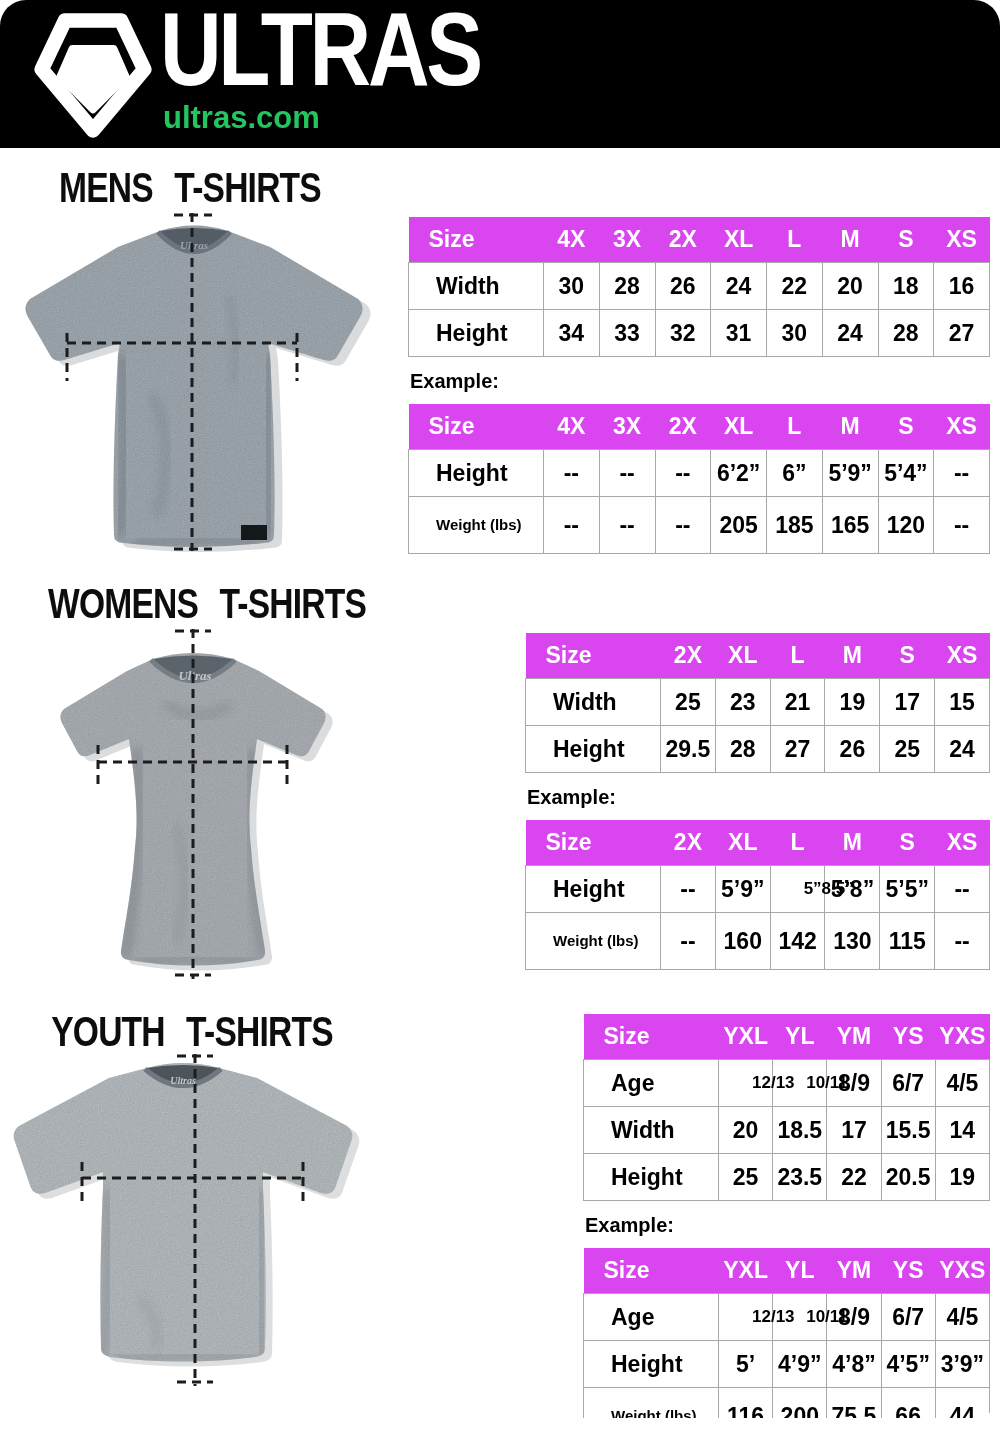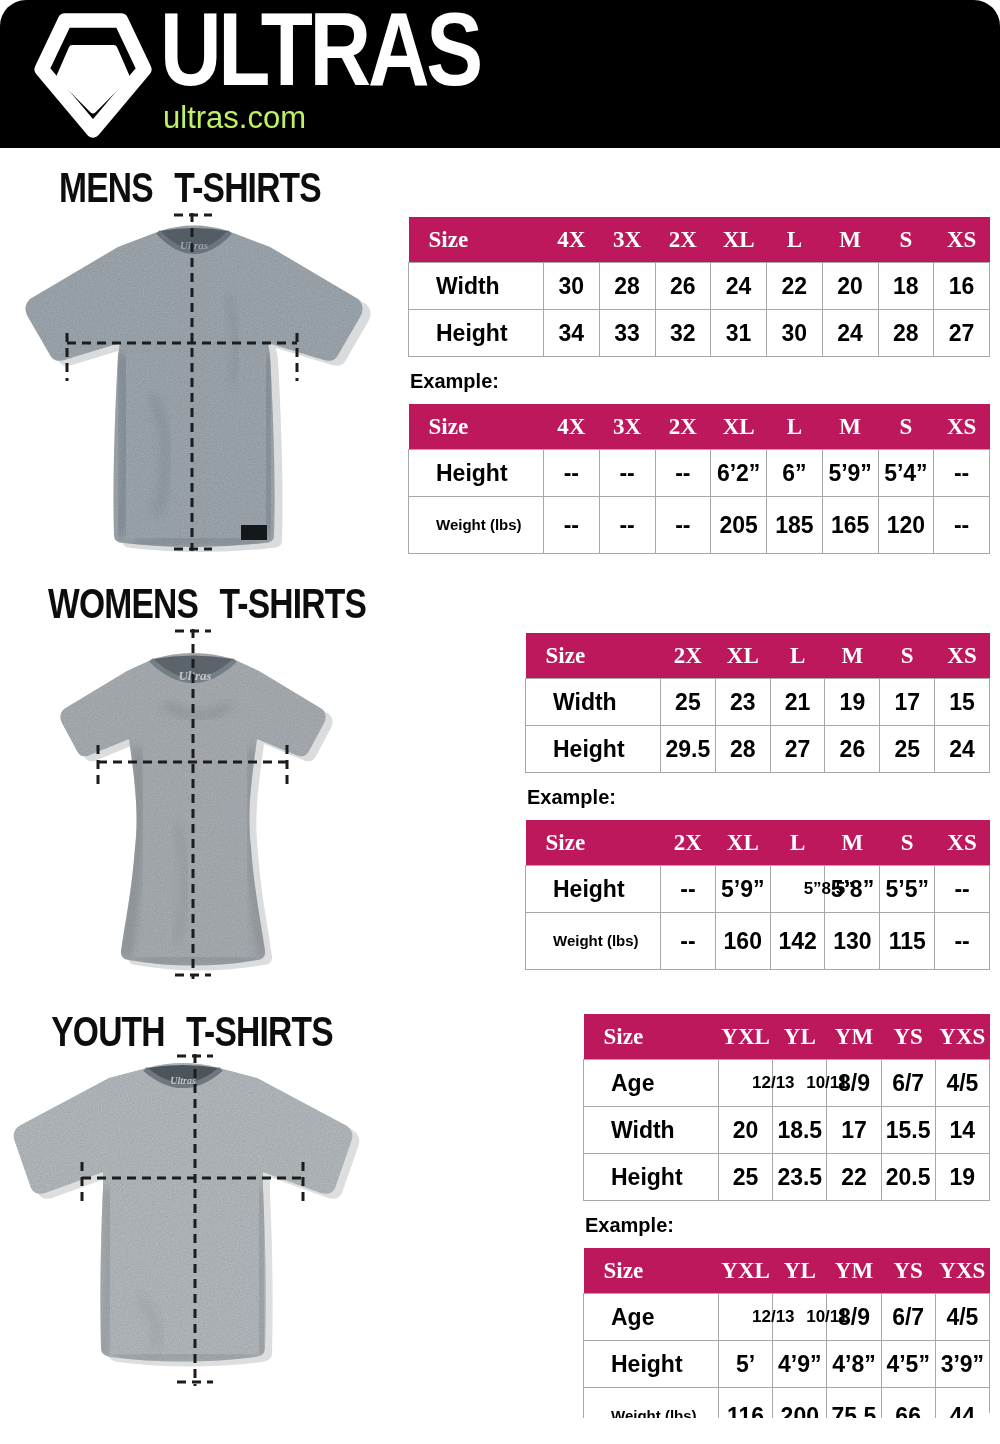--- a/index.html
+++ b/index.html
@@ -4,21 +4,21 @@
 <style>
   html,body{margin:0;padding:0;background:#ffffff;}
   .page{position:relative;width:1000px;height:1418px;background:#ffffff;overflow:hidden;
         font-family:"Liberation Sans",sans-serif;border-radius:26px;}
 
   
   .topbar{position:absolute;left:0;top:0;width:1000px;height:148px;background:#000;}
   .logo-svg{position:absolute;left:32px;top:8px;width:122px;height:130px;}
   .brand{position:absolute;left:160px;top:-10px;color:#fff;font-weight:bold;font-size:104px;
          letter-spacing:-4px;transform:scaleX(0.82);transform-origin:left top;white-space:nowrap;}
-  .site{position:absolute;left:163px;top:100px;color:#bef264;font-weight:normal;font-size:31px;}
+  .site{position:absolute;left:163px;top:100px;color:#22c55e;font-weight:bold;font-size:31px;}
 
   
   .sec-title{position:absolute;width:360px;text-align:center;color:#0d0d0d;font-weight:bold;
              font-size:42px;letter-spacing:-1px;word-spacing:16px;white-space:nowrap;
              transform:scaleX(0.8);transform-origin:center top;}
   #mens-title{left:10px;top:164px;}
   #womens-title{left:12px;top:580px;}
   #youth-title{left:12px;top:1008px;}
 
   
@@ -27,22 +27,22 @@
   #womens-shirt{left:25px;top:623px;width:340px;height:360px;}
   #youth-shirt{left:5px;top:1048px;width:370px;height:345px;}
 
   
   .tables{position:absolute;}
   #mens-tables{left:408px;top:217px;width:582px;}
   #womens-tables{left:525px;top:633px;width:465px;}
   #youth-tables{left:583px;top:1014px;width:407px;}
 
   table.size{border-collapse:collapse;width:100%;table-layout:fixed;}
-  table.size th{background:#be185d;color:#fff;font-weight:bold;font-size:23px;height:45px;
-                text-align:center;padding:0;border:none;font-family:Liberation Serif, serif;}
+  table.size th{background:#d946ef;color:#fff;font-weight:bold;font-size:23px;height:45px;
+                text-align:center;padding:0;border:none;}
   table.size th:first-child{width:115px;text-align:left;padding-left:20px;}
   table.size td{border:1px solid #a8a8a8;background:#fff;color:#000;font-weight:bold;
                 font-size:23px;text-align:center;height:46px;padding:0;vertical-align:middle;}
   table.size td.rowlabel{text-align:left;padding-left:27px;}
   table.size td.rowlabel.small{font-size:15px;line-height:1.05;}
   table.size td.tight{font-size:17px;padding-left:33px;}
   table.size tr.tall td{height:56px;}
 
   .example{font-weight:bold;font-size:20px;color:#000;margin:13px 0 11px 2px;}
   .gap2{margin-top:0;}

